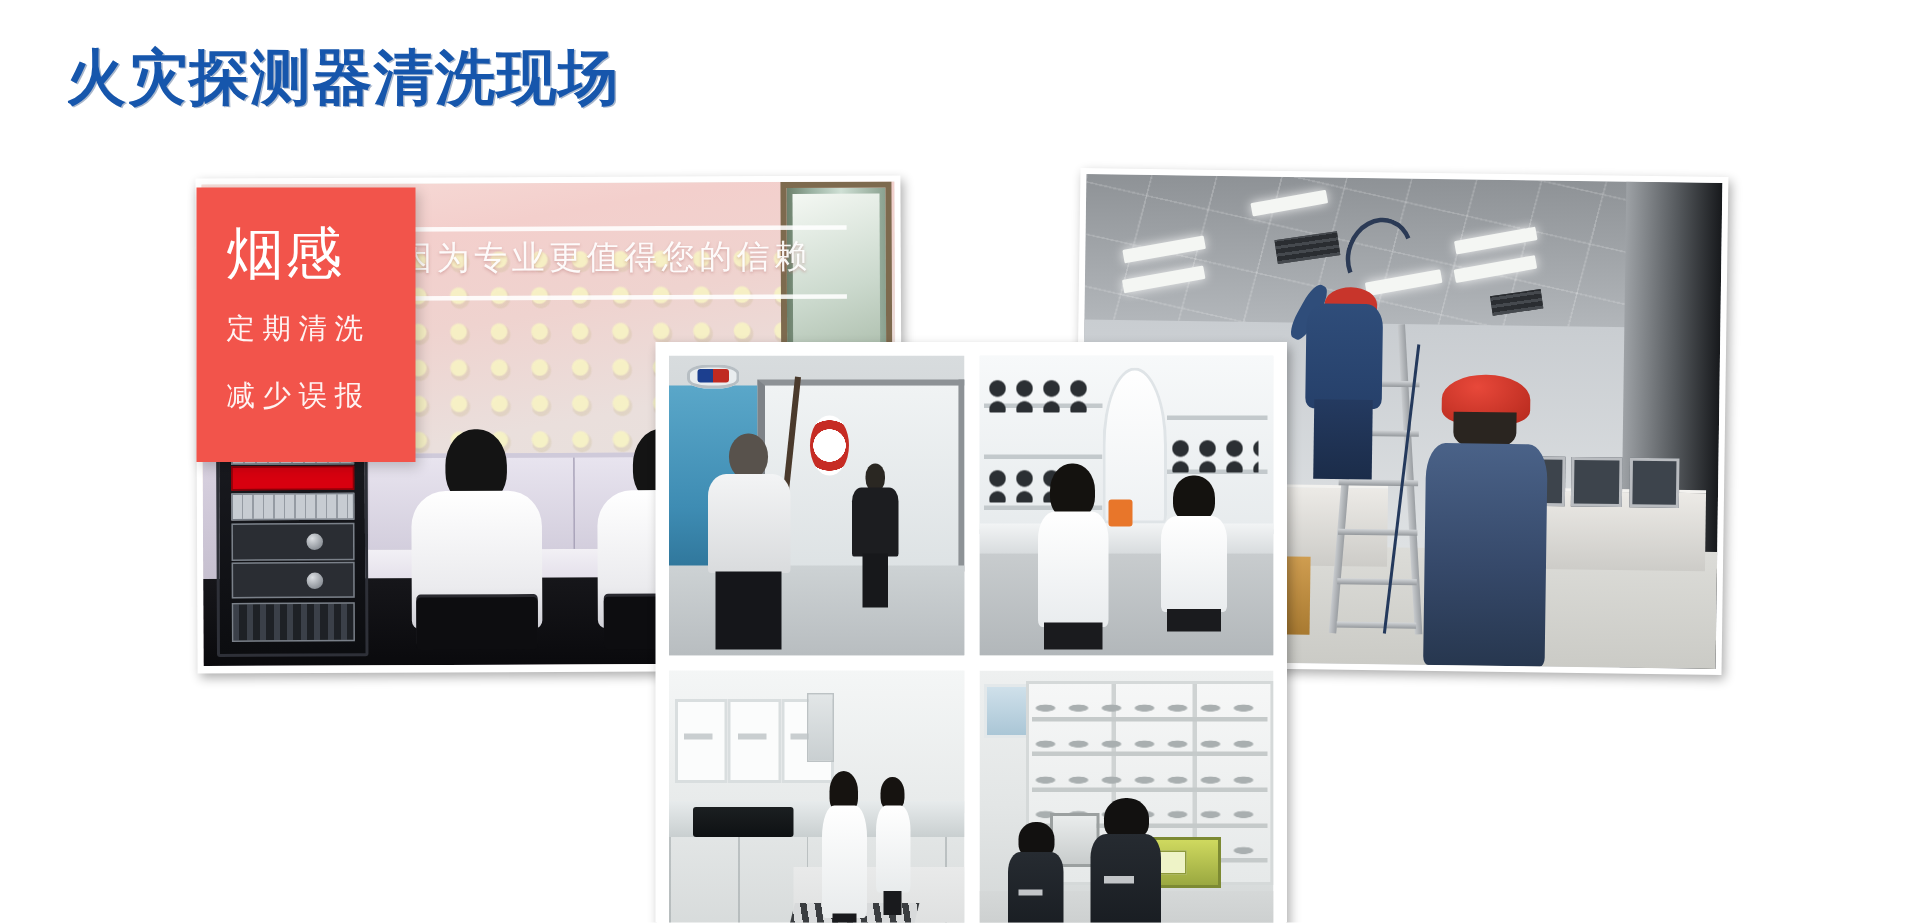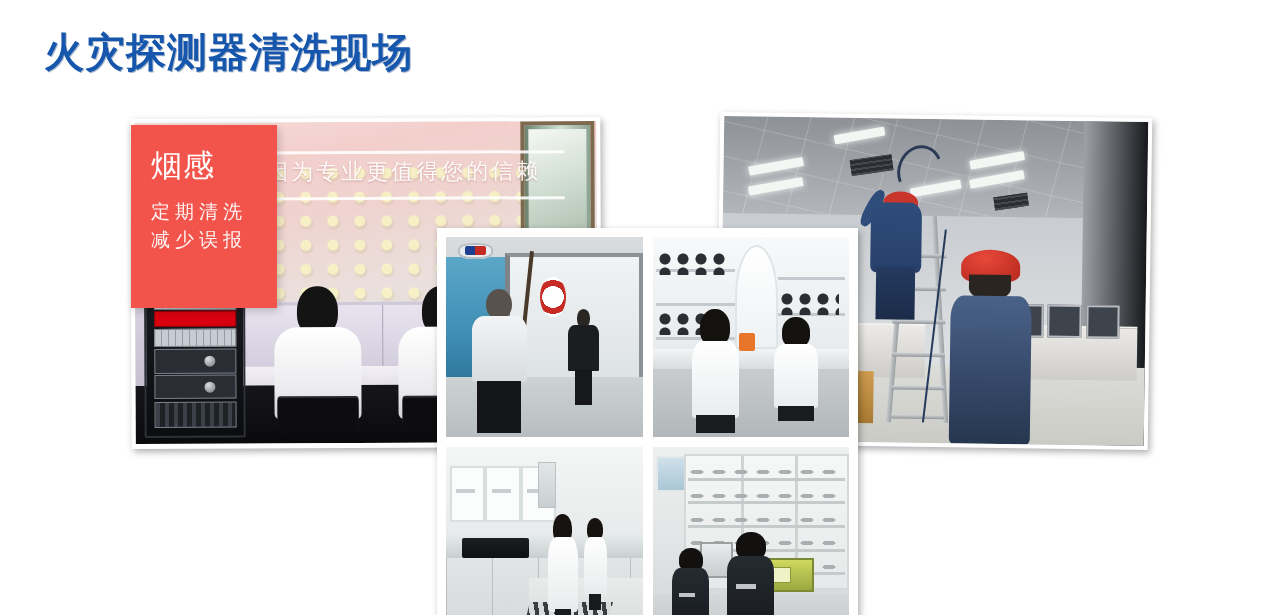--- a/index.html
+++ b/index.html
@@ -174,21 +174,21 @@
     top: 25px;
     width: 146px;
     height: 183px;
     background: #F2544B;
     box-shadow: 2px 3px 8px rgba(0,0,0,0.20);
     color: #ffffff;
     box-sizing: border-box;
     padding: 22px 0 0 20px;
   }
   #banner-tile .big {
-    font-size: 31px;
+    font-size: 38px;
     line-height: 1.22;
     letter-spacing: 1px;
     font-weight: 400;
     white-space: nowrap;
   }
   #banner-tile .small {
     margin-top: 13px;
     font-size: 19px;
     line-height: 1.5;
     letter-spacing: 5px;
@@ -615,21 +615,21 @@
         <div class="head"></div>
           <div class="coat"></div>
           <div class="chair"></div>
       </div>
     </div>
   </div>
 
   <div id="banner-tile">
     <div class="big">烟感</div>
     <div class="small">定期清洗</div>
-    <div class="small" style="margin-top:0">减少误报</div>
+    <div class="small" style="margin-top:16px">减少误报</div>
   </div>
 
   <div class="photo-frame" id="photo-right">
     <div id="photo-right-canvas">
       <div class="rp-ceiling"></div>
       <div class="rp-lamp" style="left:6%;  top:14%; width:13%;"></div>
       <div class="rp-lamp" style="left:6%;  top:20%; width:13%;"></div>
       <div class="rp-lamp" style="left:26%; top:4%;  width:12%;"></div>
       <div class="rp-lamp" style="left:44%; top:20%; width:12%;"></div>
       <div class="rp-lamp" style="left:58%; top:11%; width:13%;"></div>

